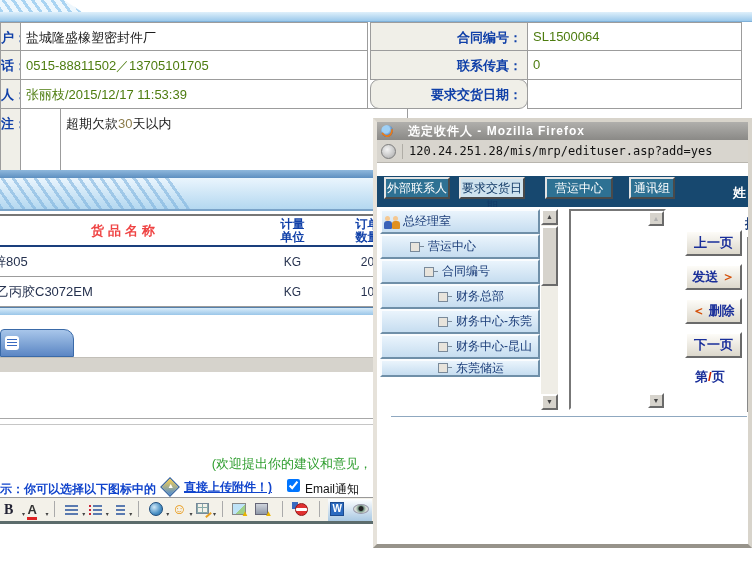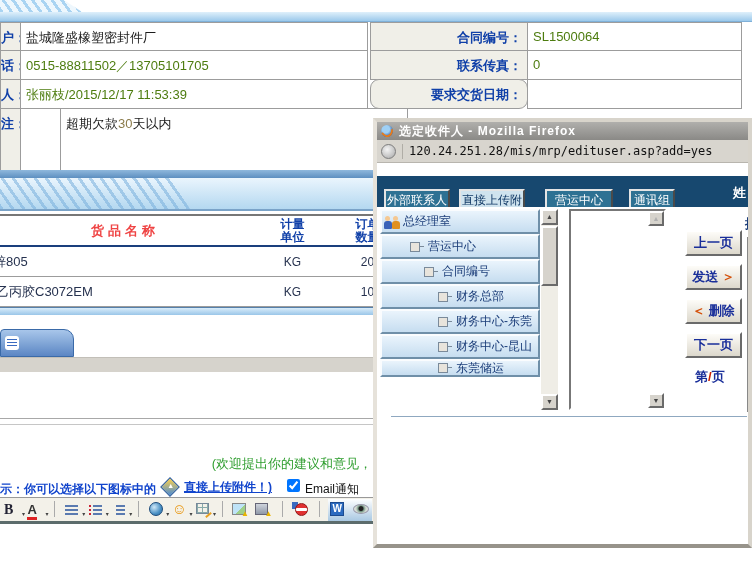--- a/index.html
+++ b/index.html
@@ -17,21 +17,21 @@
       border-bottom:1px solid #9c9c9c;font-size:13px;color:#26324f;overflow:hidden;}
   
   .tbi{position:relative;width:17px;height:18px;display:inline-block;vertical-align:top;margin:1px 1px 0 1px;}
   .caret{position:absolute;right:-4px;bottom:1px;font-size:6px;color:#444;}
   .tsep{display:inline-block;width:1px;height:16px;background:#aaa;margin:2px 4px 0 4px;vertical-align:top;}
   .lines{position:absolute;left:1px;top:4px;width:13px;height:11px;
          background:repeating-linear-gradient(0deg,#5a7ab0 0 2px,transparent 2px 4px);}
   
   #popup{position:absolute;left:373px;top:118px;width:379px;height:430px;box-sizing:border-box;
          background:#fff;border:4px solid #d8d4cb;border-bottom-color:#97938a;border-left-color:#e6e2da;overflow:hidden;}
-  .tab{position:absolute;top:13px;height:22px;box-sizing:border-box;text-align:center;font-size:12px;
+  .tab{position:absolute;top:1px;height:22px;box-sizing:border-box;text-align:center;font-size:12px;
        line-height:18px;border:2px solid;border-color:#e4e4e4 #4a4a4a #4a4a4a #e4e4e4;cursor:default;}
   .tab.off{background:#2e7193;color:#fff;}
   .tab.on{background:#cfe3ee;color:#123a66;}
   .titem{box-sizing:border-box;height:25px;width:160px;display:flex;align-items:center;
          border:2px solid;border-color:#fafcfe #6f8fa8 #6f8fa8 #fafcfe;
          background:linear-gradient(#eaf4fc,#c6ddf0);color:#1a3c78;font-size:12px;white-space:nowrap;overflow:hidden;}
   .tg{display:inline-block;width:8px;height:8px;border:1px solid #7a8a9a;background:#e8e4dc;
       position:relative;margin-right:8px;flex:none;}
   .tg::after{content:"";position:absolute;left:8px;top:3px;width:5px;height:1px;background:#7a8a9a;}
   .ppl{width:17px;height:14px;position:relative;margin-right:2px;flex:none;}
@@ -201,41 +201,41 @@
       <span class="tbi">
         <span style="position:absolute;left:0;top:4px;width:16px;height:10px;border-radius:50%;border:1px solid #99a;box-sizing:border-box;
                      background:radial-gradient(circle at 50% 45%,#222 0 2px,#7a9a8a 3px,#cfd8cf 60%,#eee);"></span>
       </span>
     </div>
   </div>
 
   <div id="popup">
 
     <div style="height:18px;background:linear-gradient(#b0afac,#8a8986);display:flex;align-items:center;
-                padding-left:4px;gap:6px;">
+                padding-left:4px;gap:15px;">
       <span style="width:12px;height:12px;border-radius:50%;flex:none;position:relative;
                    background:radial-gradient(circle at 40% 35%,#9fd0f5 0 35%,#2a5a9e 75%);">
         <span style="position:absolute;inset:0;border-radius:50%;border:2px solid transparent;
                      border-right-color:#e87b1a;border-bottom-color:#e87b1a;box-sizing:border-box;transform:rotate(25deg);"></span>
       </span>
       <span style="color:#fff;font-weight:bold;font-size:12px;letter-spacing:1px;white-space:nowrap;">选定收件人 - Mozilla Firefox</span>
     </div>
 
     <div style="height:23px;background:#d8d5ce;border-bottom:1px solid #b8b5ae;display:flex;align-items:center;
                 padding-left:4px;gap:6px;box-sizing:border-box;">
       <span style="width:13px;height:13px;border-radius:50%;border:1px solid #7d7d7d;flex:none;
                    background:radial-gradient(circle at 40% 35%,#f4f4f4,#a8a8a8);"></span>
       <span style="width:1px;height:15px;background:#b0ada6;"></span>
       <span style="font-family:'DejaVu Sans Mono',monospace;font-size:12px;color:#111;white-space:nowrap;">120.24.251.28/mis/mrp/edituser.asp?add=yes</span>
     </div>
     <div style="height:13px;background:#fff;"></div>
 
     <div style="position:relative;height:31px;background:#17486f;">
       <div class="tab off" style="left:7px;width:66px;">外部联系人</div>
-      <div class="tab on" style="left:82px;width:66px;">直接上传附件</div>
+      <div class="tab on" style="left:82px;width:66px;">要求交货日期</div>
       <div class="tab off" style="left:168px;width:68px;">营运中心</div>
       <div class="tab off" style="left:252px;width:46px;">通讯组</div>
       <span style="position:absolute;left:356px;top:8px;color:#fff;font-weight:bold;font-size:13px;white-space:nowrap;">姓</span>
     </div>
 
     <div style="position:relative;height:336px;background:#fff;">
 
       <div style="position:absolute;left:3px;top:2px;width:160px;">
         <div class="titem" style="padding-left:2px;">
           <span class="ppl">

